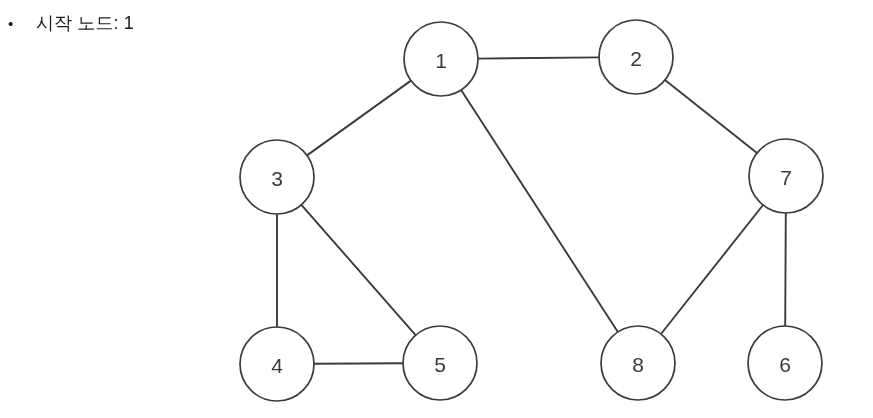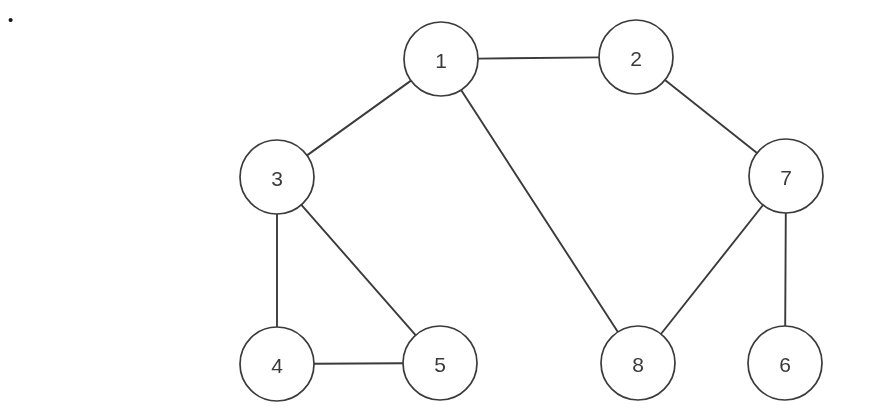--- a/index.html
+++ b/index.html
@@ -61,20 +61,21 @@
     font-size: 21px;
     text-anchor: middle;
     dominant-baseline: central;
   }
 </style>
 </head>
 <body>
 
 <div id="bullet-line">
   <span id="bullet-marker">•</span>
+  <span id="bullet-text">시작 노드: 1</span>
 </div>
 
 <svg id="graph-figure" viewBox="0 0 873 418" xmlns="http://www.w3.org/2000/svg">
   <g id="edge-layer">
       <line x1="478.00" y1="58.62" x2="599.00" y2="57.38" class="graph-edge" stroke="#3b3b3b"></line>
       <line x1="410.97" y1="80.61" x2="307.03" y2="155.39" class="graph-edge" stroke="#3b3b3b"></line>
       <line x1="461.12" y1="90.05" x2="617.88" y2="331.95" class="graph-edge" stroke="#3b3b3b"></line>
       <line x1="664.99" y1="80.00" x2="757.01" y2="153.00" class="graph-edge" stroke="#3b3b3b"></line>
       <line x1="277.00" y1="214.00" x2="277.00" y2="327.00" class="graph-edge" stroke="#3b3b3b"></line>
       <line x1="301.39" y1="204.83" x2="415.61" y2="335.17" class="graph-edge" stroke="#3b3b3b"></line>

